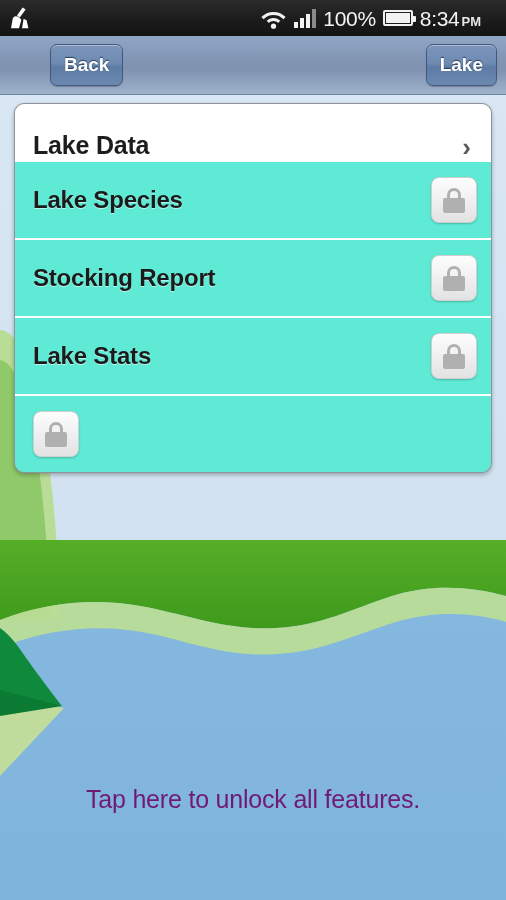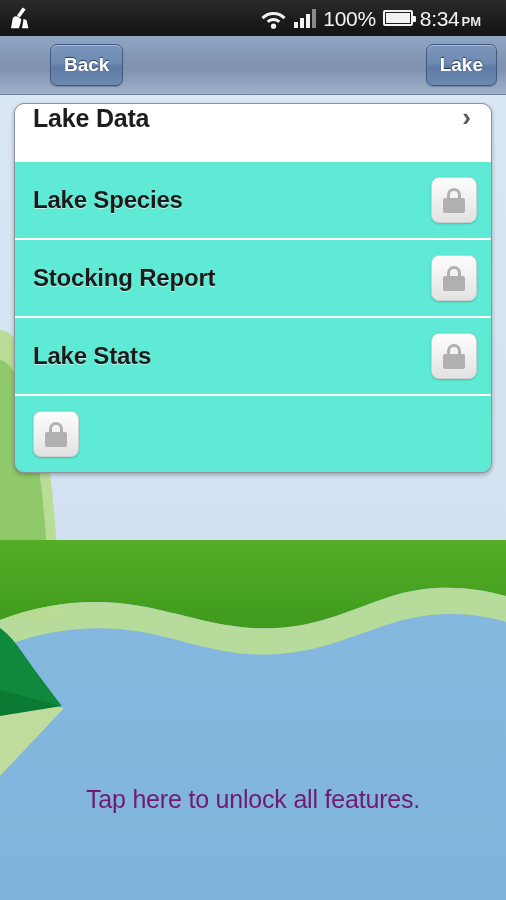--- a/index.html
+++ b/index.html
@@ -149,21 +149,21 @@
     background: #adaca8;
     box-shadow: 0 2px 4px rgba(0,0,0,0.28);
     overflow: hidden;
     z-index: 20;
     box-sizing: border-box;
   }
   .card-header {
     height: 56px;
     background: #ffffff;
     display: flex;
-    align-items: flex-start;
+    align-items: flex-end;
     padding: 0 16px 0 18px;
     box-sizing: border-box;
   }
   .card-header .title {
     flex: 1;
     font-size: 25px;
     font-weight: bold;
     color: #1d1d1d;
     letter-spacing: -0.2px;
   }

